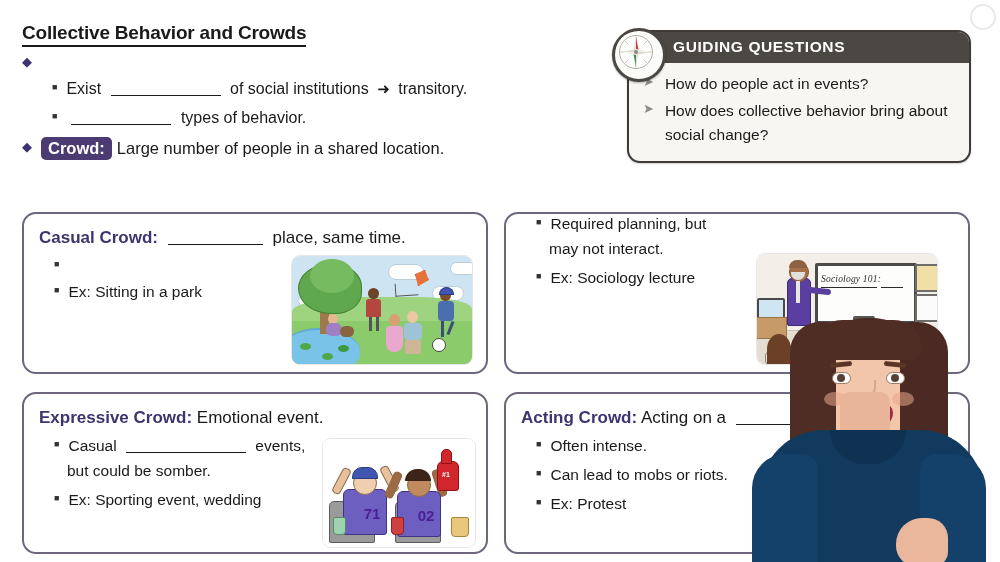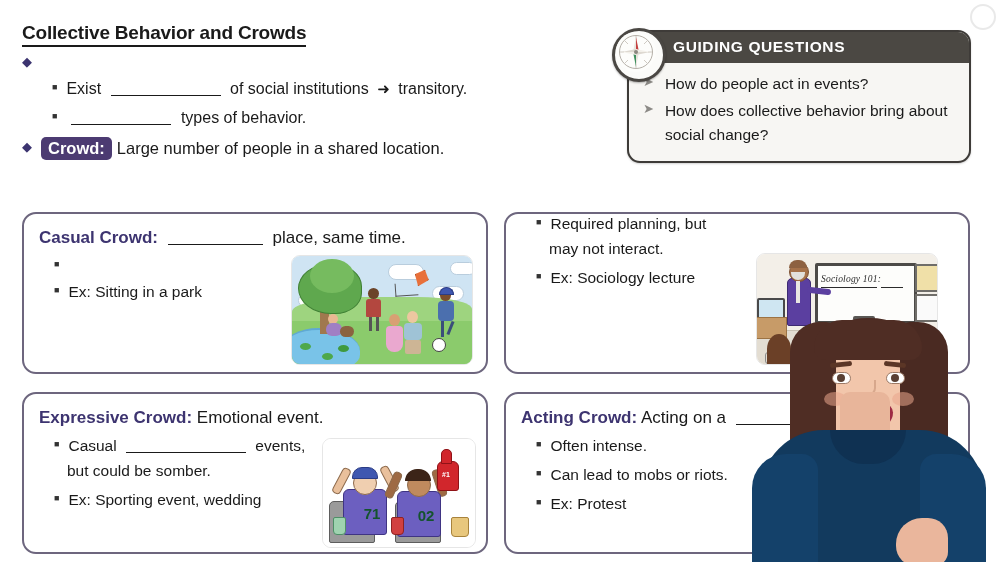--- a/index.html
+++ b/index.html
@@ -246,21 +246,21 @@
   .stu      {position:absolute; bottom:0; border-radius:50% 50% 0 0; }
   .chair    {position:absolute; bottom:0; width:26px; height:10px; border:1.5px solid #8a8a8a; border-radius:3px; }
 
   
   .fan-bg  { position:absolute; inset:0; background:#ffffff; }
   .seat    { position:absolute; bottom:4px; width:44px; height:40px;
              background:#9a9a9a; border:1.5px solid #5d5d5d; border-radius:5px 5px 2px 2px; }
   .jersey  { position:absolute; width:42px; height:44px; background:#6c5fc0;
              border:1.5px solid #3f3483; border-radius:6px 6px 3px 3px; }
   .jnum    { position:absolute; width:58px; text-align:center; font-size:15px;
-             font-weight:bold; color:#14532d; font-family:"Liberation Sans", sans-serif; }
+             font-weight:bold; color:#4c1d95; font-family:"Liberation Sans", sans-serif; }
   .fhead   { position:absolute; width:22px; height:22px; border-radius:50%; border:1.5px solid #8d6a4c; }
   .cap     { position:absolute; width:24px; height:10px; background:#3f57b0;
              border-radius:10px 10px 0 0; border:1.2px solid #2b3c85; }
   .arm     { position:absolute; width:7px; height:26px; border-radius:4px; border:1.2px solid #8d6a4c; }
   .foam    { position:absolute; width:20px; height:28px; background:#d1262c;
              border:1.5px solid #8f1217; border-radius:6px 6px 3px 3px; }
   .foam-t  { position:absolute; width:9px; height:13px; background:#d1262c;
              border:1.5px solid #8f1217; border-radius:5px 5px 0 0; }
   .foam-n  { position:absolute; font-size:7px; color:#fff; font-weight:bold; }
   .cup     { position:absolute; width:11px; height:16px; border-radius:2px 2px 4px 4px; }

